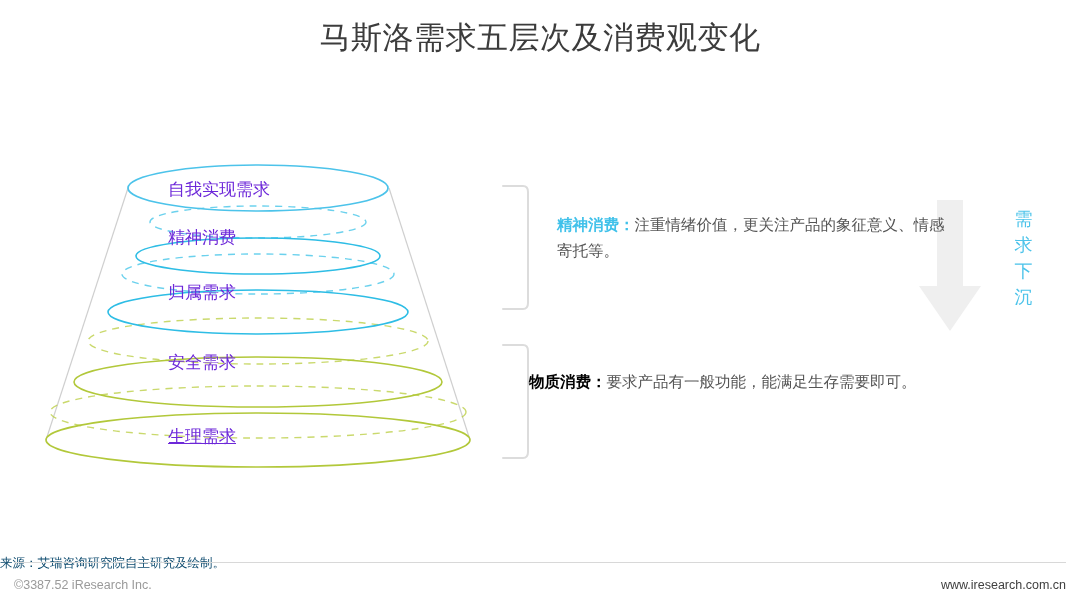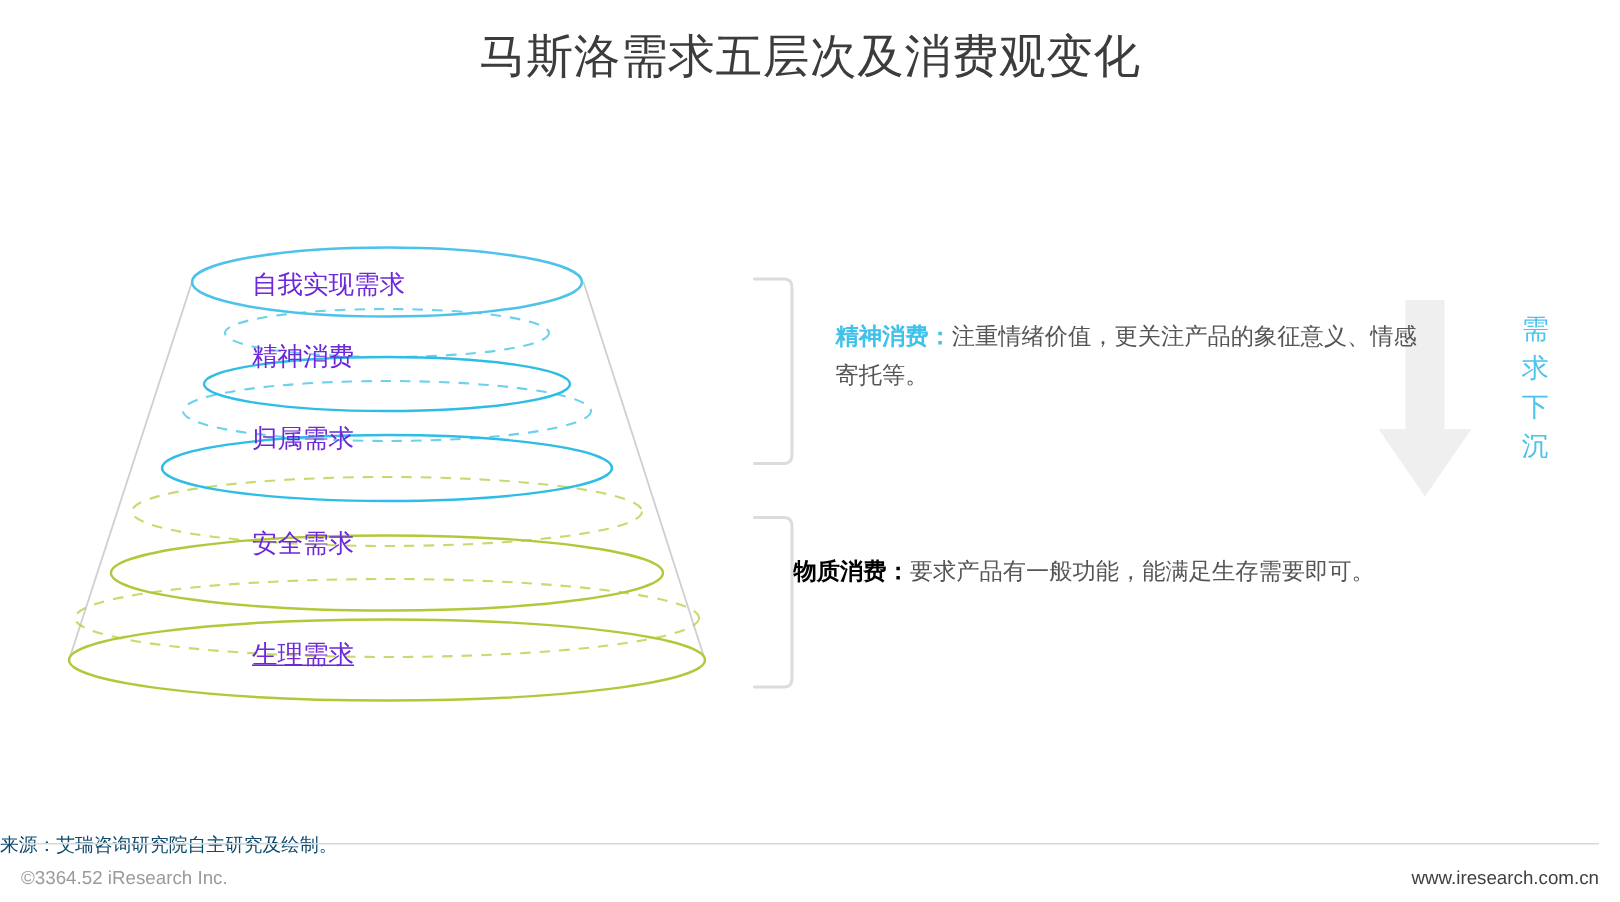--- a/index.html
+++ b/index.html
@@ -171,14 +171,14 @@
 
 <div class="vertical-caption">
   <span>需</span>
   <span>求</span>
   <span>下</span>
   <span>沉</span>
 </div>
 
 <div class="source-note">来源：艾瑞咨询研究院自主研究及绘制。</div>
 <div class="footer-rule"></div>
-<div class="copyright">©3364.52 iResearch Inc.</div>
+<div class="copyright">©3387.52 iResearch Inc.</div>
 <div class="website">www.iresearch.com.cn</div>
 
 </body></html>

